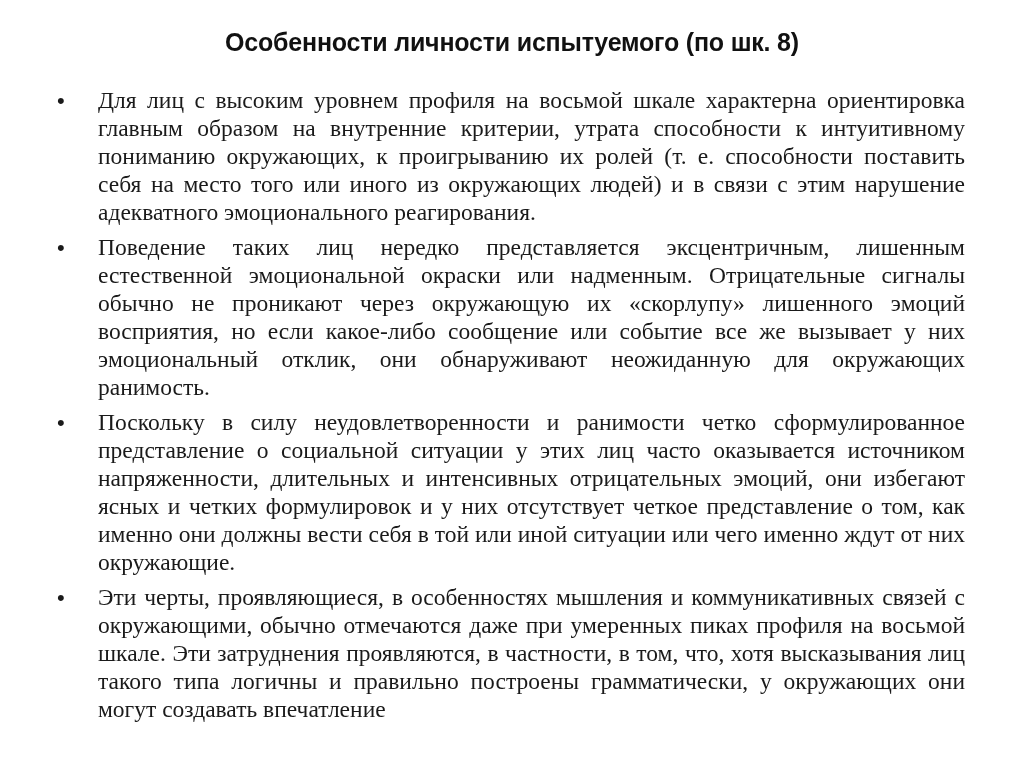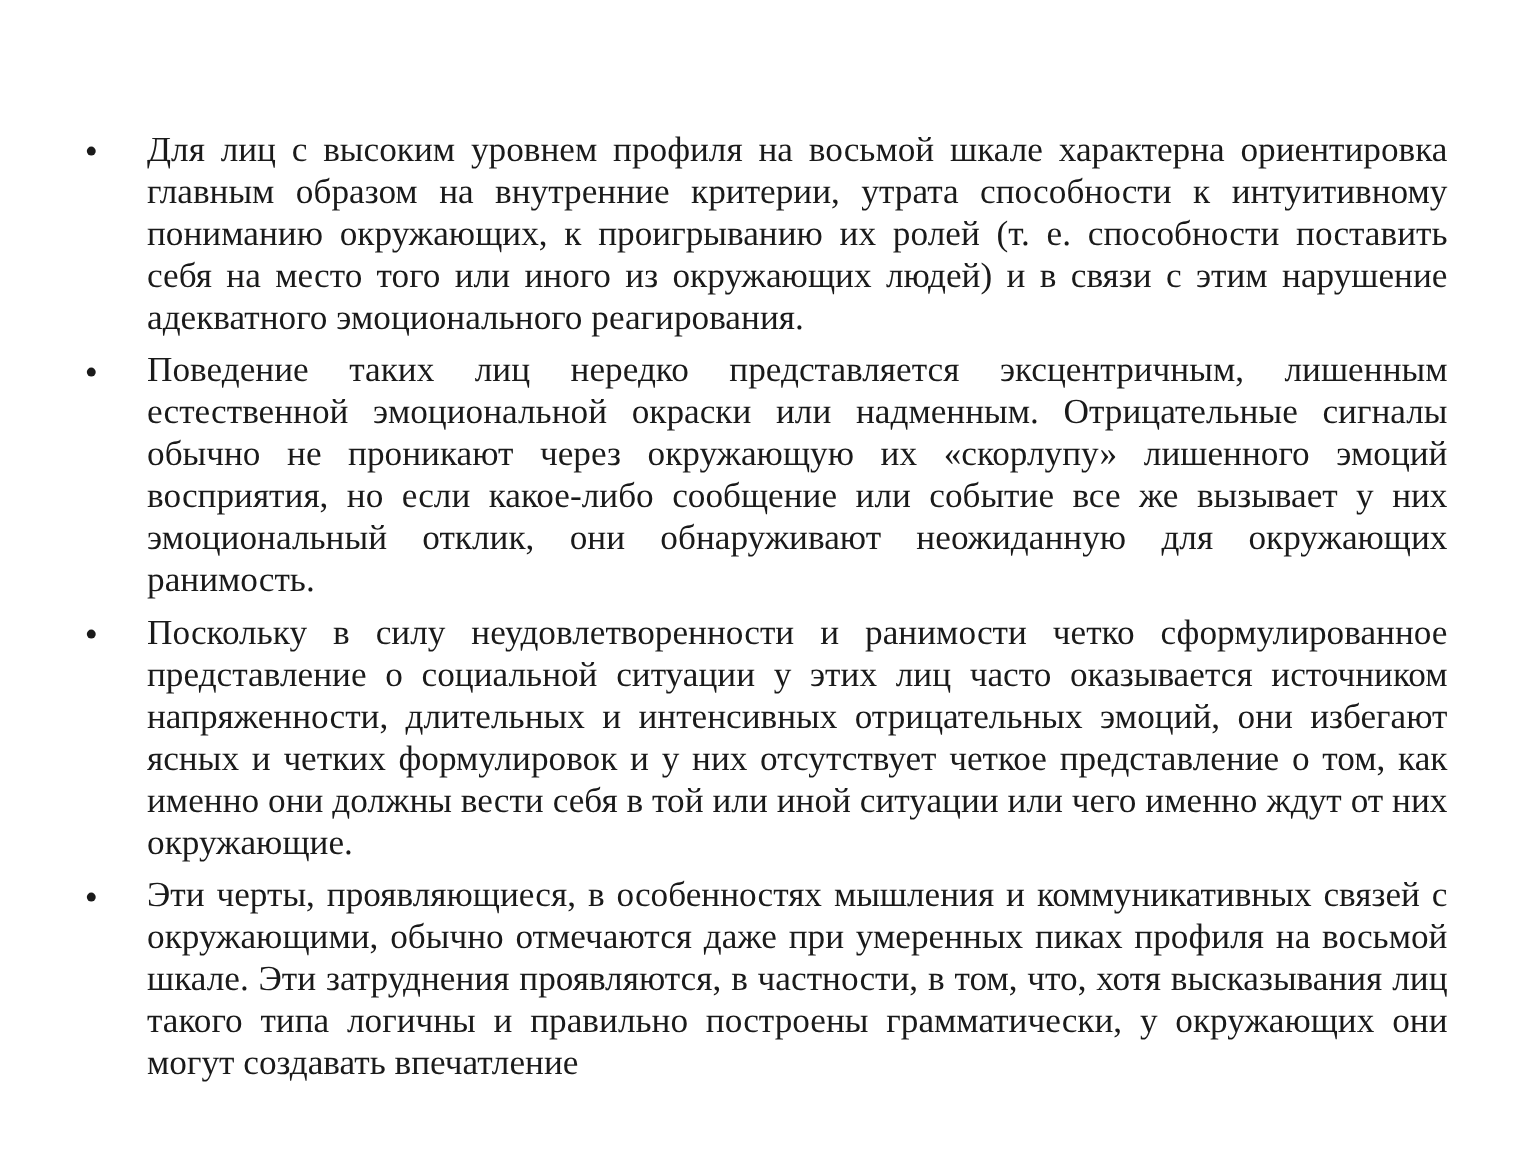--- a/index.html
+++ b/index.html
@@ -66,20 +66,21 @@
       color: #1a1a1a;
       text-align: justify;
       word-spacing: 0px;
       margin: 0;
     }
   </style>
 </head>
 <body>
 
 <div class="slide">
+  <h1 class="title">Особенности личности испытуемого (по шк. 8)</h1>
 
   <ul class="list">
     <li class="item">
       <span class="bullet">•</span>
       <span class="text">Для лиц с высоким уровнем профиля на восьмой шкале характерна ориентировка главным образом на внутренние критерии, утрата способности к интуитивному пониманию окружающих, к проигрыванию их ролей (т. е. способности поставить себя на место того или иного из окружающих людей) и в связи с этим нарушение адекватного эмоционального реагирования.</span>
     </li>
     <li class="item">
       <span class="bullet">•</span>
       <span class="text">Поведение таких лиц нередко представляется эксцентричным, лишенным естественной эмоциональной окраски или надменным. Отрицательные сигналы обычно не проникают через окружающую их «скорлупу» лишенного эмоций восприятия, но если какое-либо сообщение или событие все же вызывает у них эмоциональный отклик, они обнаруживают неожиданную для окружающих ранимость.</span>
     </li>

